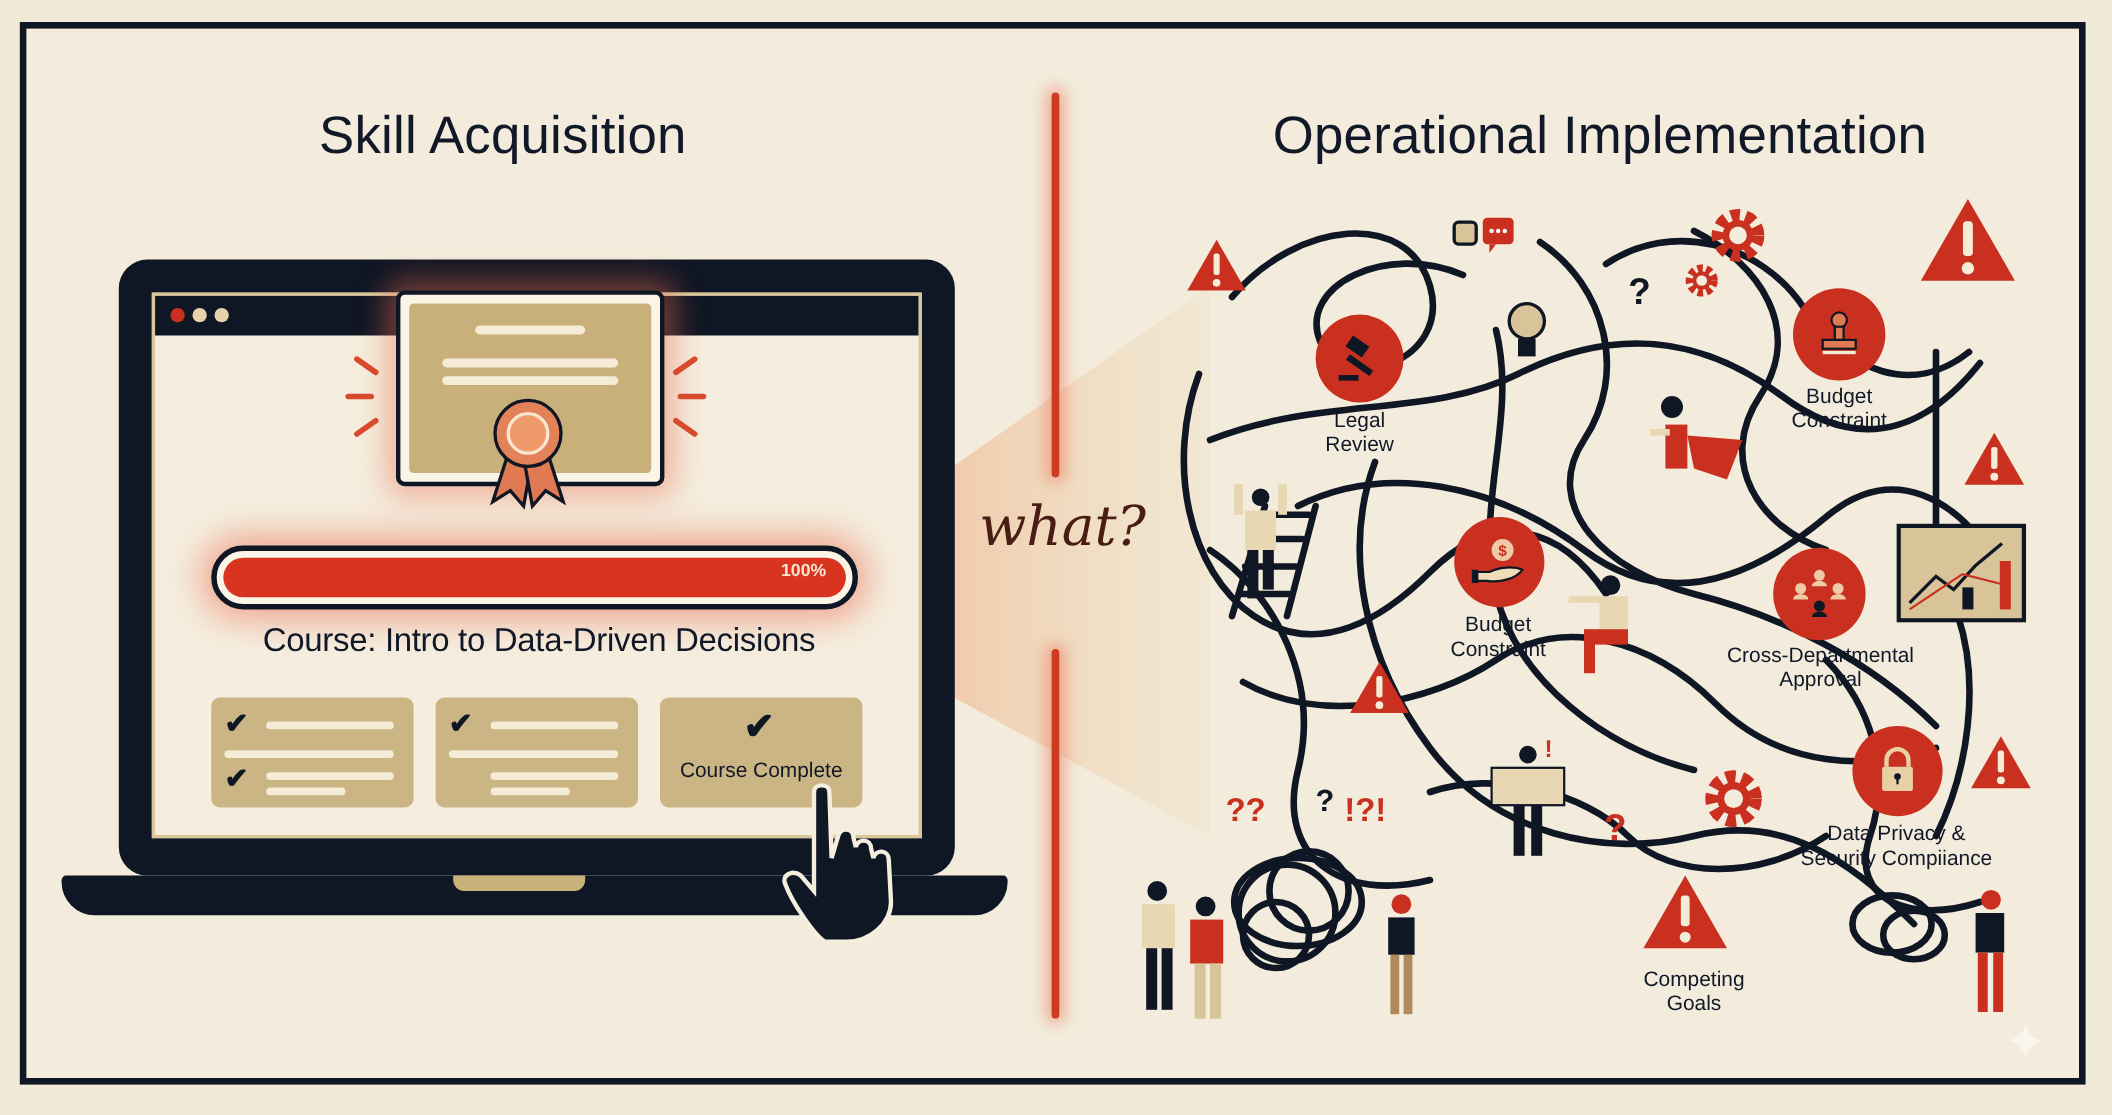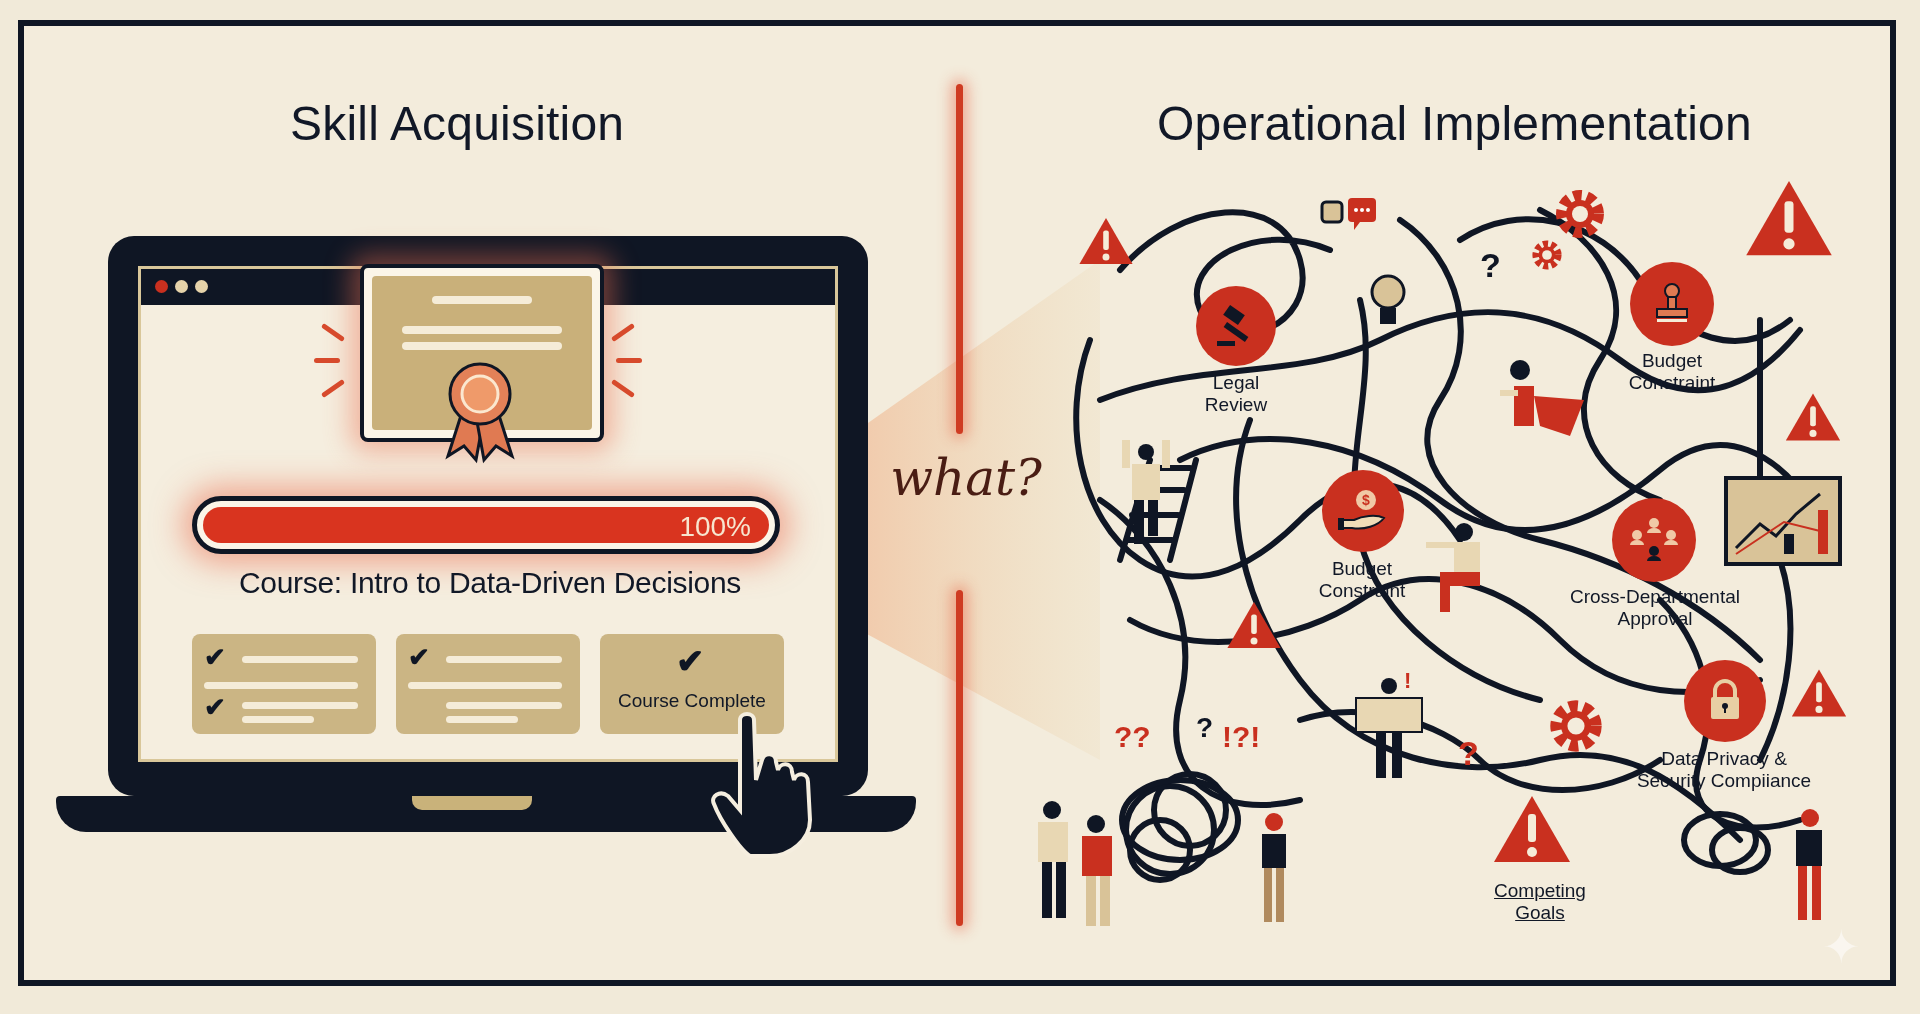--- a/index.html
+++ b/index.html
@@ -15,21 +15,21 @@
   .screen-bar{position:absolute;left:0;top:0;right:0;height:36px;background:#0f1624;}
   .dot{position:absolute;top:11px;width:13px;height:13px;border-radius:50%;}
   .laptop-base{position:absolute;left:56px;top:796px;width:860px;height:36px;background:#0f1624;border-radius:4px 4px 30px 30px;}
   .laptop-notch{position:absolute;left:412px;top:796px;width:120px;height:14px;background:#c9b27a;border-radius:0 0 10px 10px;}
   .cert{position:absolute;left:360px;top:264px;width:236px;height:170px;background:#fbf5e8;border:4px solid #0f1624;border-radius:8px;box-shadow:0 0 26px 10px rgba(235,110,80,0.45);}
   .cert-inner{position:absolute;left:8px;top:8px;right:8px;bottom:8px;background:#c9b07a;border-radius:4px;}
   .cert-line{position:absolute;height:8px;background:#f5ecd8;border-radius:4px;}
   .rays span{position:absolute;height:5px;width:26px;background:#d74a2c;border-radius:3px;}
   .progress{position:absolute;left:192px;top:496px;width:588px;height:58px;background:#fbf5e8;border:5px solid #0f1624;border-radius:32px;box-sizing:border-box;box-shadow:0 0 30px 10px rgba(235,100,70,0.5);}
   .progress-fill{position:absolute;left:6px;top:6px;right:6px;bottom:6px;background:#d9341f;border-radius:24px;}
-  .progress-label{position:absolute;right:24px;top:10px;font-size:28px;font-weight:400;color:#f7e6cf;}
+  .progress-label{position:absolute;right:24px;top:10px;font-size:16px;font-weight:700;color:#f7e6cf;}
   .course-title{position:absolute;left:150px;top:566px;width:680px;text-align:center;font-size:30px;color:#111827;font-weight:400;letter-spacing:-0.3px;}
   .card{position:absolute;top:634px;width:184px;height:100px;background:#cbb584;border-radius:8px;}
   .card .ln{position:absolute;height:7px;background:#f5ecd8;border-radius:4px;}
   .card .chk{position:absolute;font-size:26px;font-weight:700;color:#0f1624;line-height:26px;}
   .card-complete-label{position:absolute;left:0;right:0;top:56px;text-align:center;font-size:19px;color:#111827;}
   .hand{position:absolute;left:710px;top:710px;}
   
   .tangle{position:absolute;left:0;top:0;}
   .node{position:absolute;border-radius:50%;background:#c9301f;display:flex;align-items:center;justify-content:center;}
   .lbl{position:absolute;text-align:center;font-size:19px;line-height:22px;color:#111827;font-weight:400;white-space:nowrap;}
@@ -223,21 +223,21 @@
 <div class="lbl" style="left:1604px;top:748px;width:240px;">
   <div>Data Privacy &amp;</div>
   <div>Security Compiiance</div>
 </div>
 
 <svg class="warn" style="left:1492px;top:794px;" width="80" height="70" viewBox="0 0 80 70">
     <polygon points="40,2 78,68 2,68" fill="#c9301f"></polygon>
     <rect x="36" y="20" width="8" height="28" rx="3" fill="#f5ecd8"></rect>
     <circle cx="40" cy="58" r="5" fill="#f5ecd8"></circle>
   </svg>
-<div class="lbl" style="left:1470px;top:880px;width:140px;text-decoration:underline;">
+<div class="lbl" style="left:1470px;top:880px;width:140px;">
   <div>Competing</div>
   <div>Goals</div>
 </div>
 
 <svg class="warn" style="left:1078px;top:216px;" width="56" height="50" viewBox="0 0 80 70">
     <polygon points="40,2 78,68 2,68" fill="#c9301f"></polygon>
     <rect x="36" y="20" width="8" height="28" rx="3" fill="#f5ecd8"></rect>
     <circle cx="40" cy="58" r="5" fill="#f5ecd8"></circle>
   </svg>
 <svg class="warn" style="left:1744px;top:178px;" width="90" height="80" viewBox="0 0 80 70">

